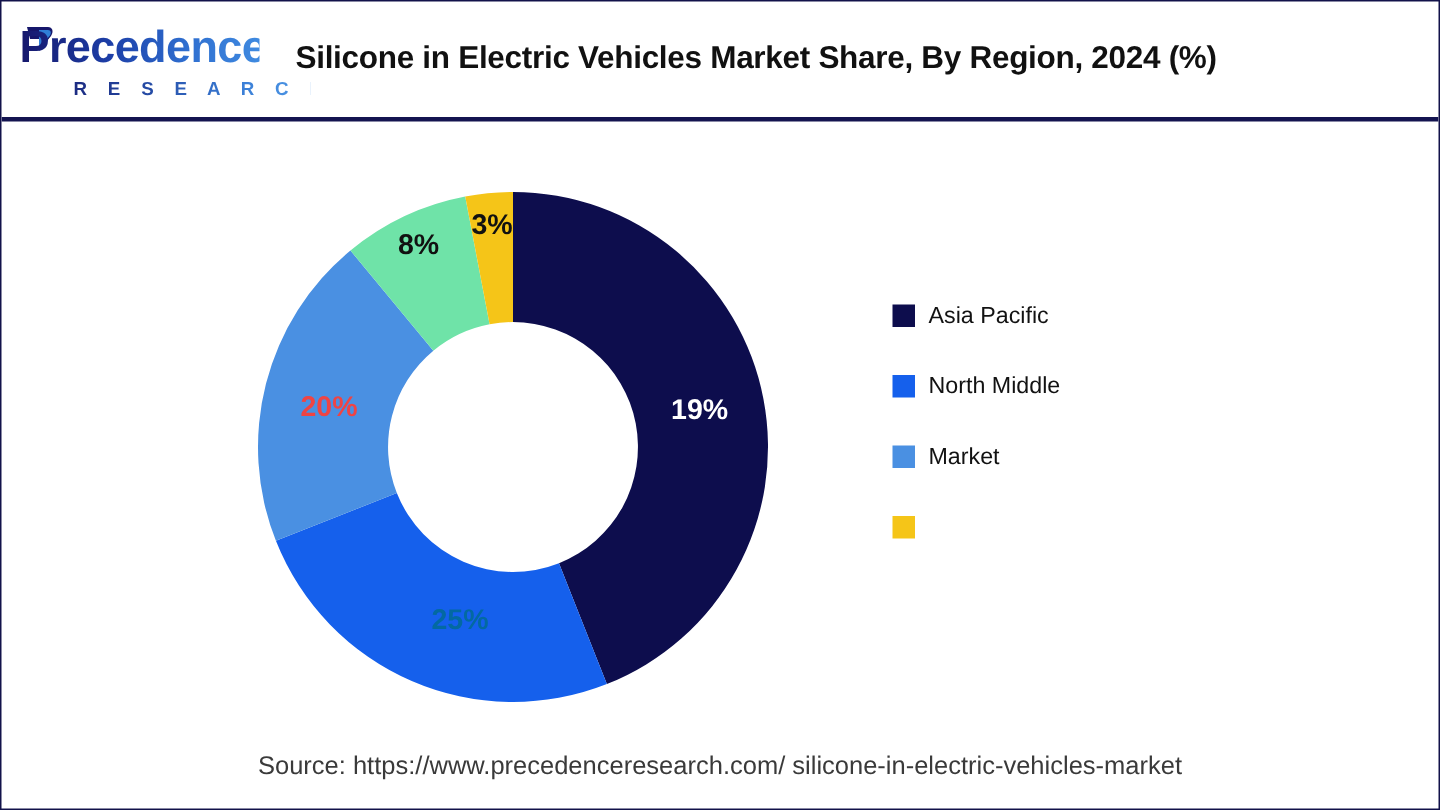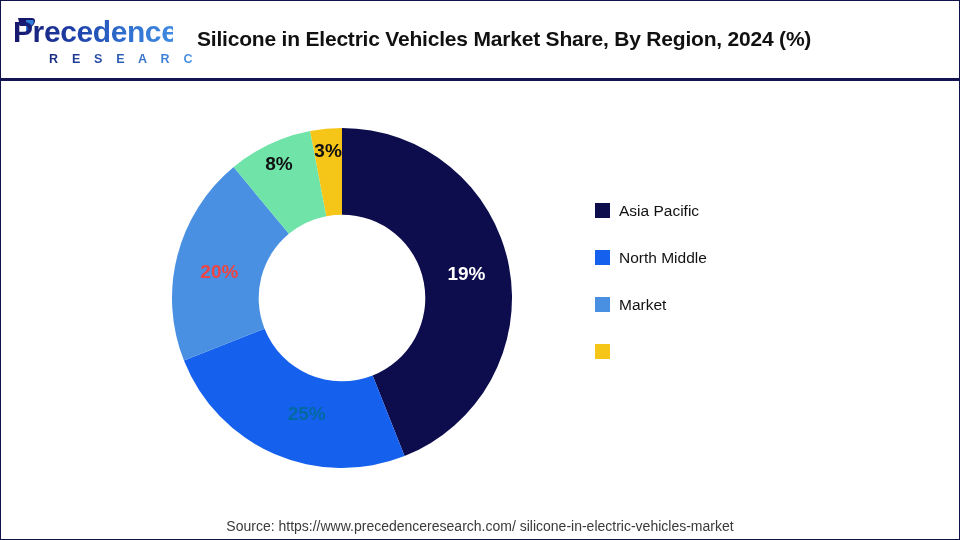--- a/index.html
+++ b/index.html
@@ -139,24 +139,23 @@
     white-space: nowrap;
   }
 
   
   #source {
     position: absolute;
     left: 0;
     top: 500px;
     width: 958px;
     text-align: center;
-    font-size: 14px;
+    font-size: 17px;
     color: #3a3a3a;
     white-space: nowrap;
-    margin-top: 17px;
   }
 </style>
 </head>
 <body>
 
 <div id="page">
 
   <div id="header">
 
     <div id="logo">

